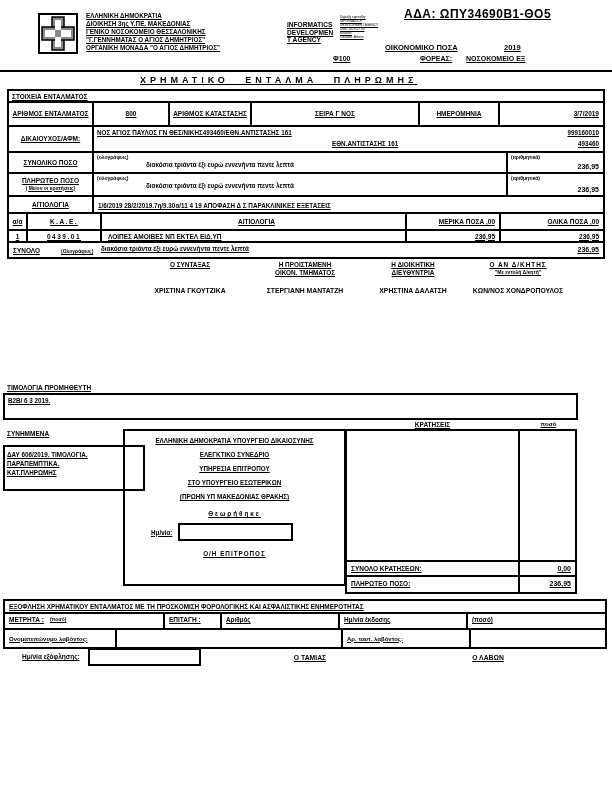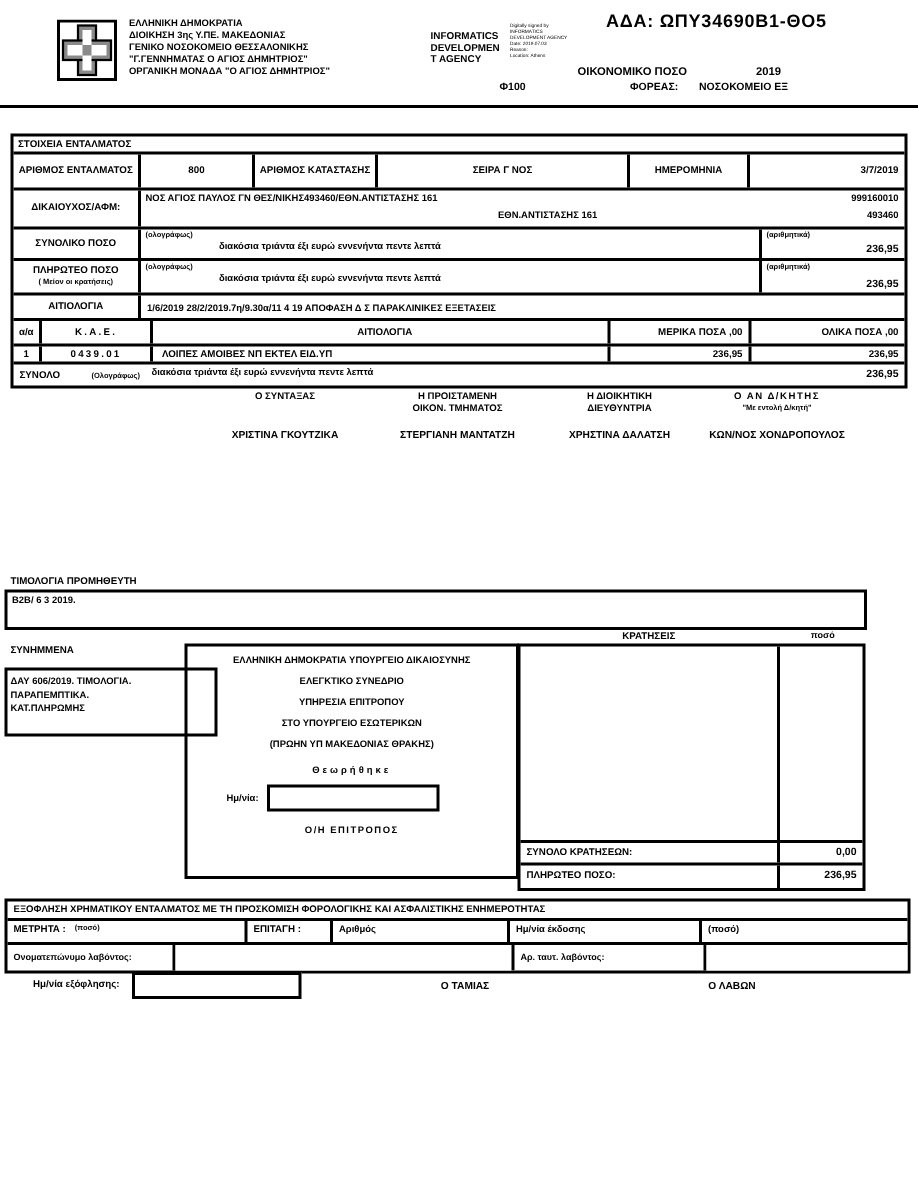--- a/index.html
+++ b/index.html
@@ -1,20 +1,20 @@
 <!DOCTYPE html>
 <html><head>
 <meta charset="utf-8">
 <style>
   html,body{margin:0;padding:0;background:#e8e8e8;}
   .page{position:relative;width:612px;height:792px;background:#fff;color:#000;
         font-family:"Liberation Sans",sans-serif;font-weight:700;overflow:hidden;
         margin:0 auto;box-sizing:border-box;}
   .page *{box-sizing:border-box;}
-  .abs{position:absolute;}
+  .abs{position:absolute;text-decoration:underline;}
   .t63{font-size:6.3px;line-height:8px;}
   .tiny{font-size:5px;font-weight:700;}
 
   
   .logo{left:38px;top:13px;width:40px;height:41px;}
   .issuer{left:86px;top:12px;}
   .ada{left:404px;top:7px;font-size:12px;letter-spacing:.5px;}
   .agency{left:287px;top:21px;font-size:6.6px;line-height:7.6px;}
   .stamp{left:340px;top:15px;font-size:3.2px;line-height:4px;font-weight:400;}
   .fy-label{left:385px;top:43px;font-size:7.5px;}
@@ -143,27 +143,28 @@
 
   <div class="abs stamp">
     <div>Digitally signed by</div>
     <div>INFORMATICS</div>
     <div>DEVELOPMENT AGENCY</div>
     <div>Date: 2019.07.03</div>
     <div>Reason:</div>
     <div>Location: Athens</div>
   </div>
 
-  <div class="abs fy-label">ΟΙΚΟΝΟΜΙΚΟ ΠΟΣΟ</div>
+  <div class="abs fy-label">ΟΙΚΟΝΟΜΙΚΟ ΠΟΣΑ</div>
   <div class="abs fy-year">2019</div>
   <div class="abs phi">Φ100</div>
   <div class="abs foreas-l">ΦΟΡΕΑΣ:</div>
   <div class="abs foreas-v">ΝΟΣΟΚΟΜΕΙΟ ΕΞ</div>
 
   <div class="abs rule"></div>
+  <div class="abs doc-title">ΧΡΗΜΑΤΙΚΟ ΕΝΤΑΛΜΑ ΠΛΗΡΩΜΗΣ</div>
 
   <div class="abs tbl">
     <div class="row r-sect">ΣΤΟΙΧΕΙΑ ΕΝΤΑΛΜΑΤΟΣ</div>
 
     <div class="row r-head">
       <div class="c" style="width:85px">ΑΡΙΘΜΟΣ ΕΝΤΑΛΜΑΤΟΣ</div>
       <div class="c" style="width:76px">800</div>
       <div class="c" style="width:82px">ΑΡΙΘΜΟΣ ΚΑΤΑΣΤΑΣΗΣ</div>
       <div class="c" style="width:168px">ΣΕΙΡΑ Γ ΝΟΣ</div>
       <div class="c" style="width:80px">ΗΜΕΡΟΜΗΝΙΑ</div>

